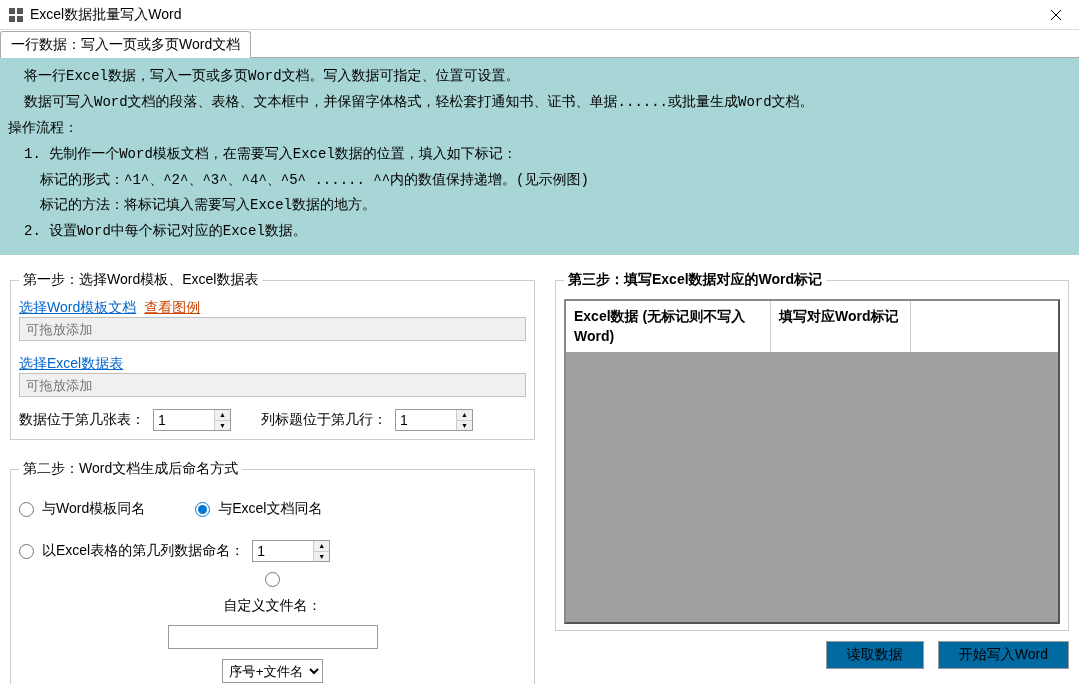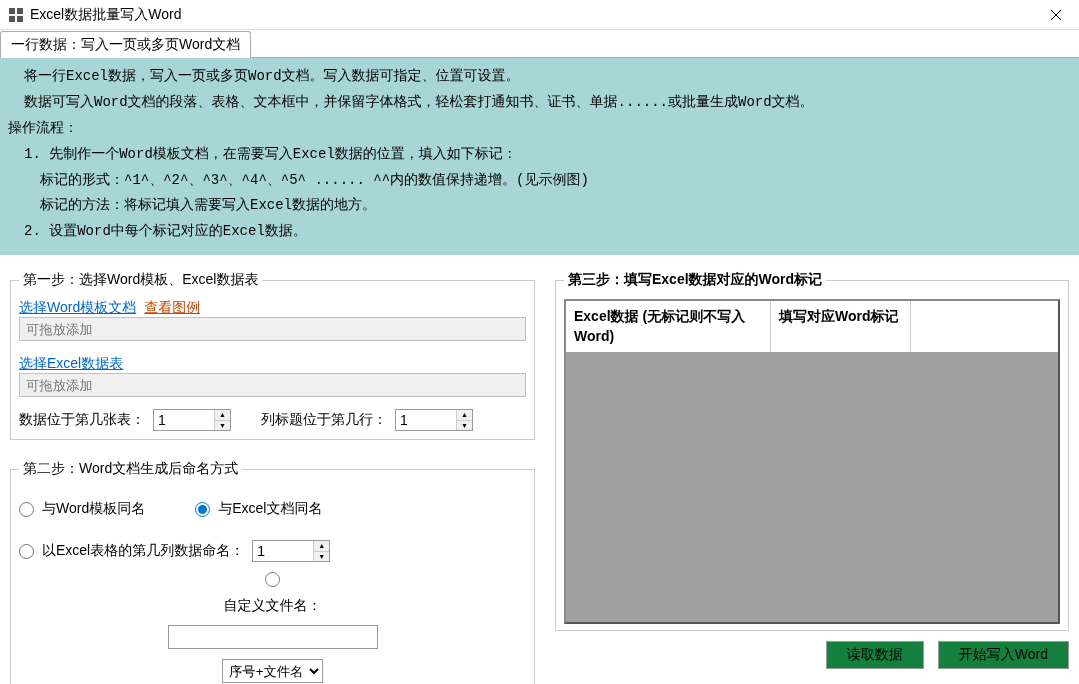--- a/index.html
+++ b/index.html
@@ -35,21 +35,21 @@
 .radio-group-line1 { display: flex; align-items: center; gap: 50px; }
 .text-input { height: 24px; border: 1px solid #999; padding: 0 4px; }
 select.combo { height: 24px; border: 1px solid #999; background: #fff; padding: 0 2px; cursor: pointer; }
 .step3-box { height: 360px; font-weight: bold; }
 .grid { border: 2px solid #888; border-right-color: #555; border-bottom-color: #555; height: 325px; background: #a0a0a0; display: flex; flex-direction: column; }
 .grid-head { display: flex; background: #fff; }
 .grid-head .gh { padding: 6px 8px; border-right: 1px solid #ccc; line-height: 1.4; }
 .gh1 { width: 205px; }
 .gh2 { width: 140px; }
 .btn-row { display: flex; justify-content: flex-end; gap: 14px; margin-top: 10px; }
-.btn { border: 1px solid #999; background: #15803d; height: 28px; padding: 0 20px; cursor: pointer; font-size: 14px; font-family: inherit; }
+.btn { border: 1px solid #999; background: #0369a1; height: 28px; padding: 0 20px; cursor: pointer; font-size: 14px; font-family: inherit; }
 .spacer-top { height: 14px; }
 </style>
 </head>
 <body>
 
 <div class="titlebar">
   <div class="left">
     <span class="app-icon">
       <svg viewBox="0 0 16 16">
           <rect x="1" y="1" width="6" height="6" fill="#555"></rect>

